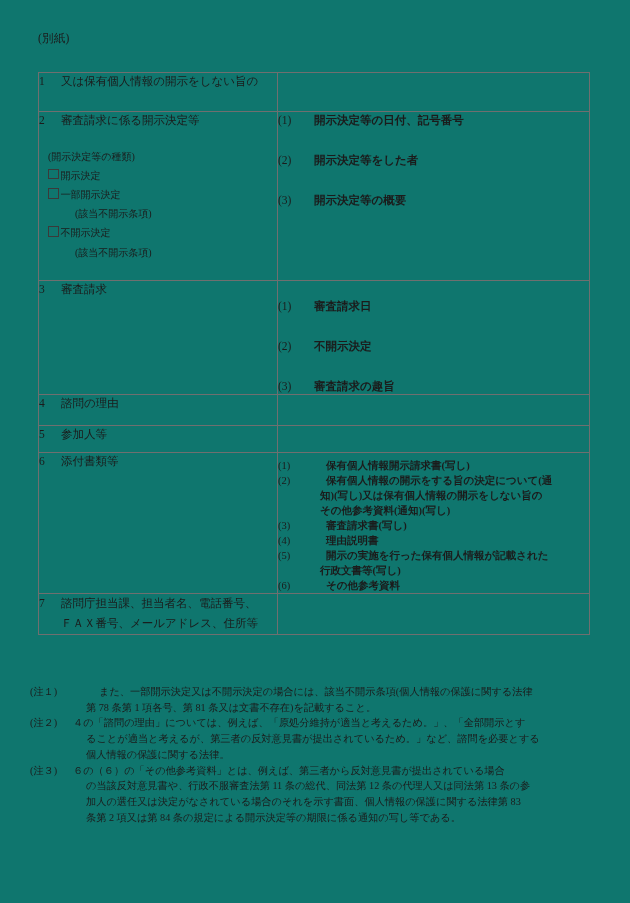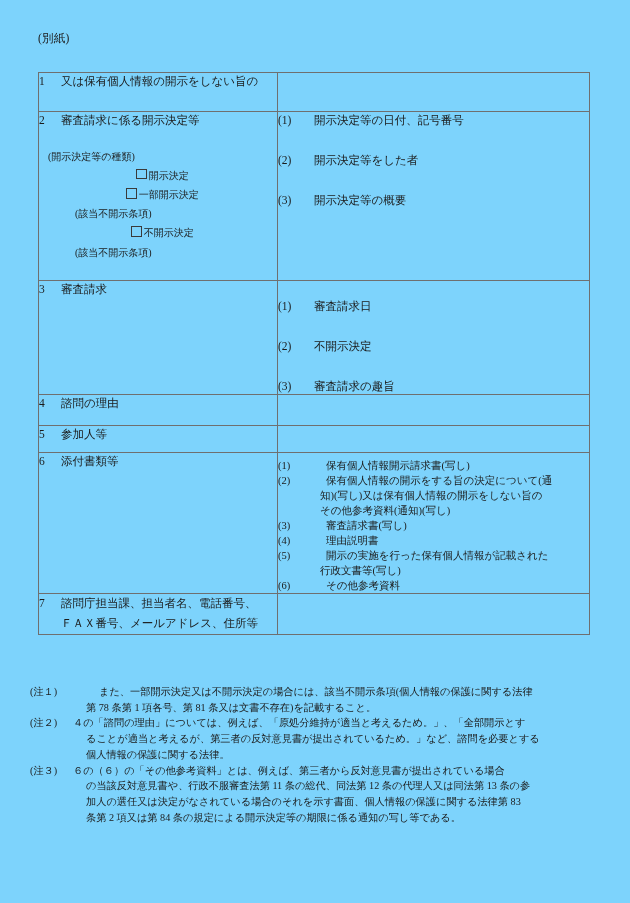--- a/index.html
+++ b/index.html
@@ -12,21 +12,21 @@
     width: 630px;
     height: 903px;
     position: relative;
     font-family: "Liberation Serif", "DejaVu Serif", serif;
     color: #1b1b1b;
     -webkit-font-smoothing: antialiased;
   }
   .page {
     position: absolute;
     inset: 0;
-    background: #7dd3fc;
+    background: #0f766e;
   }
 
   
   .sheet-label {
     position: absolute;
     left: 38px;
     top: 33px;
     font-size: 11.5px;
     letter-spacing: 0.2px;
     line-height: 1;
@@ -78,21 +78,20 @@
     margin-top: 18px;
     font-size: 10px;
     line-height: 1.92;
   }
   .kinds .kind-title {
     padding-left: 9px;
   }
   .kinds .kind-row {
     padding-left: 9px;
     white-space: nowrap;
-    text-align: center;
   }
   .kinds .kind-sub {
     padding-left: 36px;
     white-space: nowrap;
   }
   .checkbox-glyph {
     display: inline-block;
     width: 8.5px;
     height: 8.5px;
     border: 1px solid #3a3a3a;
@@ -118,21 +117,21 @@
     display: flex;
     align-items: baseline;
     line-height: 1.42;
     margin-bottom: 0;
   }
   .sub-no {
     flex: 0 0 auto;
     width: 36px;
   }
   .sub-no.wide { width: 42px; }
-  .sub-text { flex: 1 1 auto; }
+  .sub-text { flex: 1 1 auto; font-weight: bold; }
   .sub-list.tight .sub-text { text-indent: 6px; }
   .sub-list.tight .sub-text.cont { text-indent: 0; }
 
   
   .item-two-line {
     font-size: 11.5px;
     line-height: 1.72;
   }
   .item-two-line .l1 { display: flex; white-space: nowrap; }
   .item-two-line .l2 { padding-left: 22px; white-space: nowrap; }

